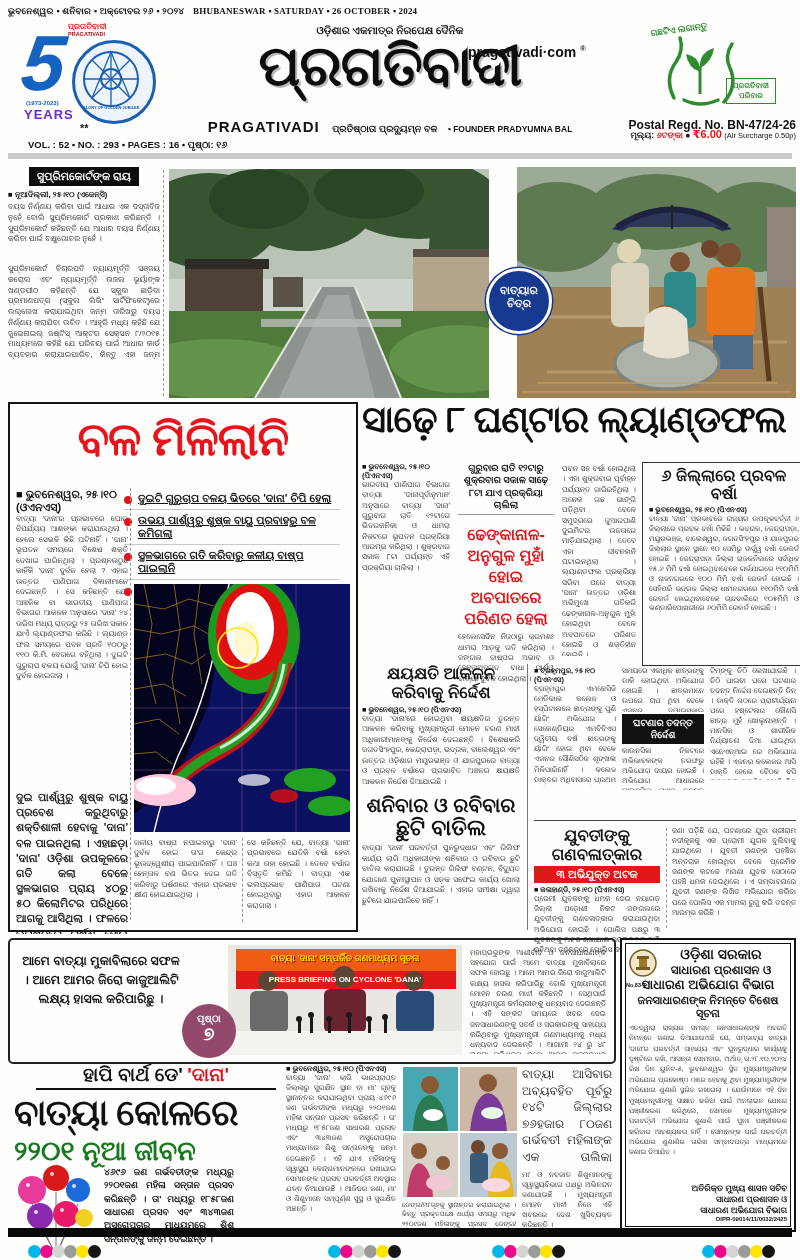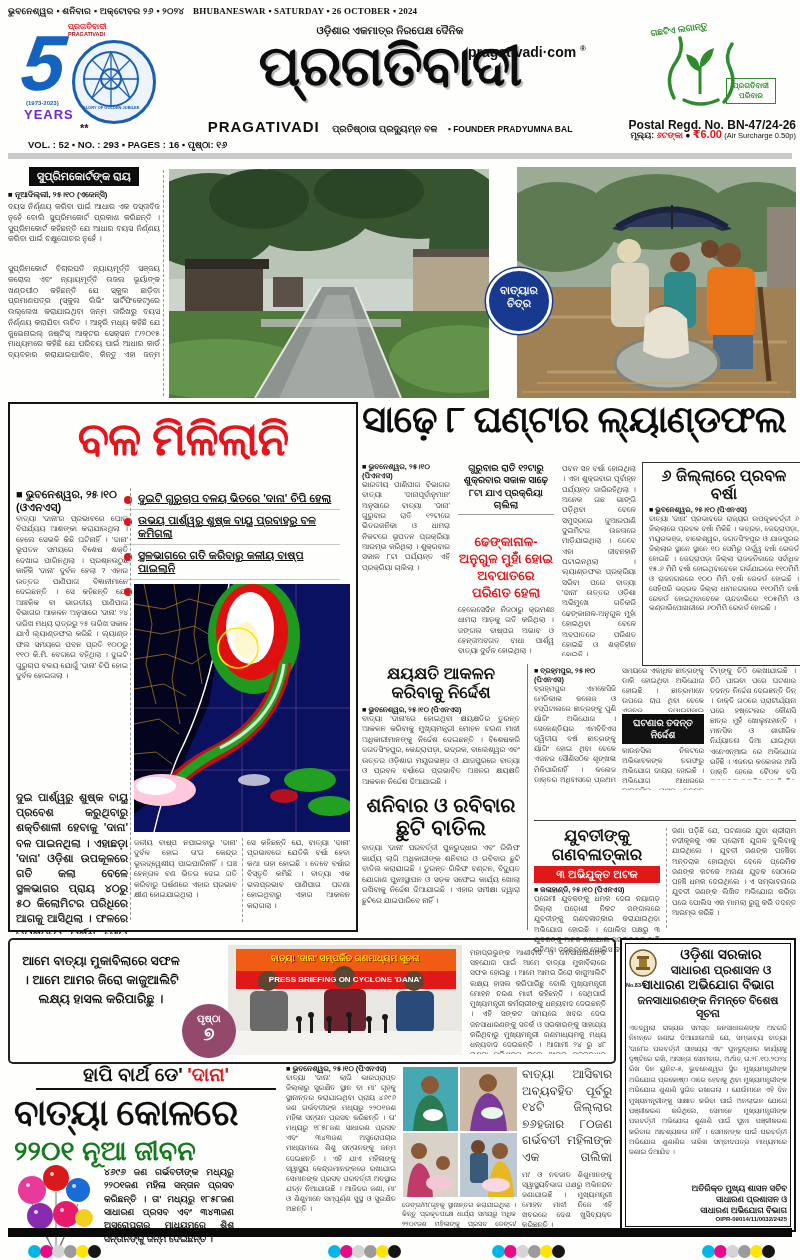--- a/index.html
+++ b/index.html
@@ -248,21 +248,21 @@
 
   <div class="abs" style="left:362px;top:400px;width:436px;">
     <div class="b" style="font-size:37px;line-height:1.1;letter-spacing:-1px;color:#0d0d0d;">ସାଢ଼େ ୮ ଘଣ୍ଟାର ଲ୍ୟାଣ୍ଡଫଲ</div>
   </div>
   <div class="abs" style="left:362px;top:462px;width:88px;height:196px;">
     <div class="byline" style="font-size:7.4px;">■ ଭୁବନେଶ୍ୱର, ୨୫।୧୦ (ପିଏନଏସ)</div>
     <div class="body-txt j" style="font-size:7.5px;height:180px;">ଭାରତୀୟ ପାଣିପାଗ ବିଭାଗର ବାତ୍ୟା 'ଦାନାପୂର୍ବାନୁମାନ' ଅନୁସାରେ ବାତ୍ୟା 'ଦାନା' ଗୁରୁବାର ରାତି ୧୨ଟାରେ ଭିତରକନିକା ଓ ଧାମରା ନିକଟରେ ଭୂପତନ ପ୍ରକ୍ରିୟା ଆରମ୍ଭ କରିଥିଲା । ଶୁକ୍ରବାର ସକାଳ ୮ଟା ପର୍ଯ୍ୟନ୍ତ ଏହି ପ୍ରକ୍ରିୟା ଚାଲିଲା ।</div>
   </div>
   <div class="abs" style="left:458px;top:462px;width:96px;height:196px;">
     <div class="b c" style="font-size:9.5px;line-height:1.3;">ଗୁରୁବାର ରାତି ୧୨ଟାରୁ ଶୁକ୍ରବାର ସକାଳ ସାଢ଼େ ୮ଟା ଯାଏ ପ୍ରକ୍ରିୟା ଚାଲିଲା</div>
-    <div class="b c red" style="font-size:13px;line-height:1.3;border-top:1px solid #999;margin-top:3px;padding-top:19px;">ଢେଙ୍କାନାଳ-ଅନୁଗୁଳ ମୁହାଁ ହୋଇ ଅବପାତରେ ପରିଣତ ହେଲା</div>
+    <div class="b c red" style="font-size:16px;line-height:1.3;border-top:1px solid #999;margin-top:3px;padding-top:10px;">ଢେଙ୍କାନାଳ-ଅନୁଗୁଳ ମୁହାଁ ହୋଇ ଅବପାତରେ ପରିଣତ ହେଲା</div>
     <div class="body-txt j" style="font-size:7.5px;height:92px;margin-top:3px;">ହେଲେସେଦିନ ନିଜଠାରୁ କ୍ରମଶଃ ଧାମରା ଆଡ଼କୁ ଗତି କରିଥିଲା । ଜଙ୍ଗଲ ବାଷ୍ପର ଅଭାବ ଓ ହେନ୍ତାଅବଗତ ବାଧା ପାର୍ଶ୍ୱ ବାତ୍ୟା ଦୁର୍ବଳ ହୋଇଥିଲା ।</div>
   </div>
   <div class="abs body-txt j" style="left:562px;top:464px;width:74px;font-size:7.5px;height:192px;">ପବନ ସହ ବର୍ଷା ହୋଇଥିଲା । ଏହା ଶୁକ୍ରବାର ପୂର୍ବାହ୍ନ ପର୍ଯ୍ୟନ୍ତ ଜାରିରହିଥିଲା । ଅନେକ ଗଛ ଭାଙ୍ଗି ପଡ଼ିଥିବା ବେଳେ ସମୁଦ୍ରରେ ଜୁଆରପାଣି ଦୁଇମିଟର ଉଚ୍ଚତାରେ ମାଡ଼ିଯାଇଥିଲା । ତେବେ ଏହା ଜୀବନହାନି ଘଟାଇନଥିଲା । ଲ୍ୟାଣ୍ଡଫଲ ପ୍ରକ୍ରିୟା ସରିବା ପରେ ବାତ୍ୟା 'ଦାନା' ଉତ୍ତର ଓଡ଼ିଶା ଅଭିମୁଖେ ଗତିକରି ଢେଙ୍କାନାଳ-ଅନୁଗୁଳ ମୁହାଁ ହୋଇଥିବା ବେଳେ ଅବପାତରେ ପରିଣତ ହୋଇଛି ଓ ଶକ୍ତିହୀନ ହୋଇଛି ।</div>
 
   <div class="abs" style="left:642px;top:462px;width:150px;height:194px;border:1.5px solid #333;padding:4px 6px;">
     <div class="b c" style="font-size:16px;">୬ ଜିଲ୍ଲାରେ ପ୍ରବଳ ବର୍ଷା</div>
     <div class="byline" style="font-size:7.2px;margin-top:2px;">■ ଭୁବନେଶ୍ୱର, ୨୫।୧୦ (ପିଏନଏସ)</div>
     <div class="body-txt j" style="font-size:7.2px;height:148px;">ବାତ୍ୟା 'ଦାନା' ପ୍ରଭାବରେ ରାଜ୍ୟର ଉପକୂଳବର୍ତ୍ତୀ ୬ ଜିଲ୍ଲାରେ ପ୍ରବଳ ବର୍ଷା ମିଳିଛି । ଭଦ୍ରକ, କେନ୍ଦ୍ରାପଡ଼ା, ମୟୂରଭଞ୍ଜ, ବାଲେଶ୍ୱର, ଜଗତସିଂହପୁର ଓ ଯାଜପୁରର ଜିଲ୍ଲାର ସ୍ଥାନେ ସ୍ଥାନେ ୧୦ ସେମିରୁ ଊର୍ଦ୍ଧ୍ୱ ବର୍ଷା ରେକର୍ଡ ହୋଇଛି । କେନ୍ଦ୍ରାପଡ଼ା ଜିଲ୍ଲା ରାଜକନିକାରେ ସର୍ବାଧିକ ୧୫.୬ ମିମି ବର୍ଷା ହୋଇଥିବାବେଳେ ଗର୍ଭଯାଇରେ ୧୧୦ମିମି ଓ ରାଜନଗରରେ ୧୦୦ ମିମି ବର୍ଷା ରେକର୍ଡ ହୋଇଛି । ସେହିପରି ଭଦ୍ରକ ଜିଲ୍ଲା ଧାମନଗରରେ ୧୧୦ମିମି ବର୍ଷା ରେକର୍ଡ ହୋଇଥିବାବେଳେ ଚାନ୍ଦବାଲିରେ ୧୦୫ମିମି ଓ ଭଣ୍ଡାରିପୋଖରୀରେ ୬୦ମିମି ରେକର୍ଡ ହୋଇଛି ।</div>
   </div>
 

